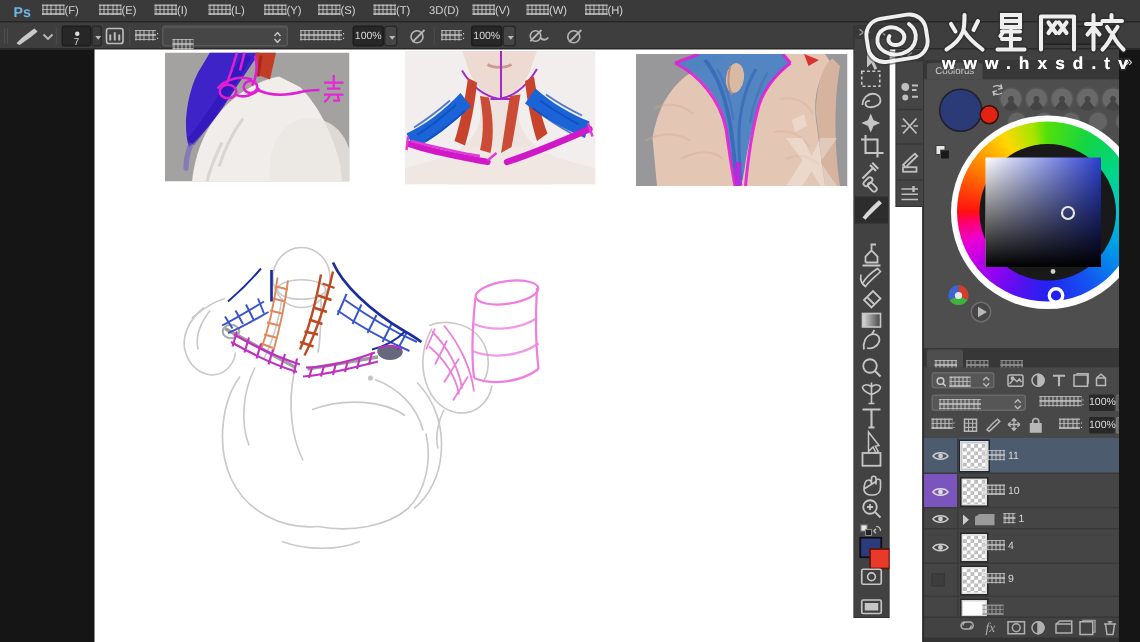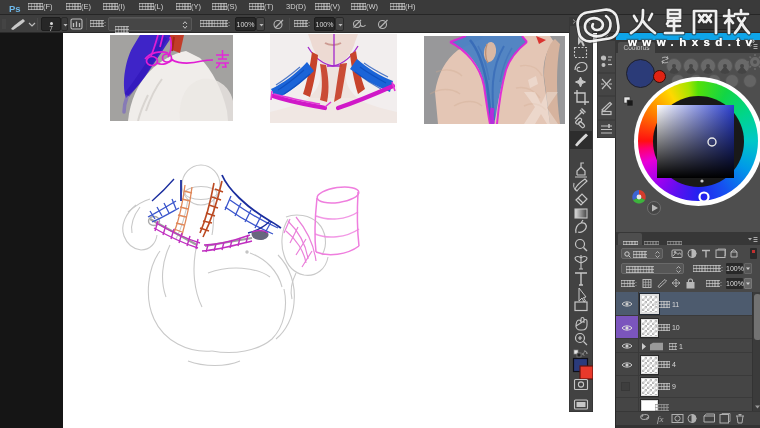--- a/index.html
+++ b/index.html
@@ -12,21 +12,21 @@
 .mi{position:absolute;top:0;height:14px;white-space:nowrap}
 #optbar{left:0;top:15px;width:760px;height:18px;background:#3e3e3e;border-bottom:1px solid #292929;color:#cfcfcf;font-size:7.5px;line-height:17px}
 .obox{position:absolute;background:#272727;border:1px solid #1d1d1d;border-radius:2px;color:#d8d8d8;text-align:center}
 .row{left:0;width:136px;border-bottom:1px solid #3a3a3a}
 .eye{position:absolute;left:5px;top:8px}
 .thumb{position:absolute;left:25px;width:17px;height:18px;background-color:#fff;background-image:linear-gradient(45deg,#b9b9b9 25%,transparent 25%,transparent 75%,#b9b9b9 75%),linear-gradient(45deg,#b9b9b9 25%,transparent 25%,transparent 75%,#b9b9b9 75%);background-size:5px 5px;background-position:0 0,2.5px 2.5px;border:1px solid #e0e0e0;outline:1px solid #282828}
 .lname{position:absolute;left:39px;white-space:nowrap}
 .row .lname{left:39px}
 .osep{position:absolute;top:3px;height:12px;width:1px;background:#333;border-right:1px solid #4a4a4a}
 #canvas{left:63px;top:33px;width:552px;height:395px;background:#fff}
-#dock{left:615px;top:33px;width:145px;height:395px;background:#0ea5e9;border-left:1px solid #282828;overflow:hidden}
+#dock{left:615px;top:33px;width:131px;height:395px;background:#404040;border-left:1px solid #282828;overflow:hidden}
 </style></head>
 <body>
 <div id="menubar" class="abs">
  <span class="abs" style="left:9px;top:2px;font-size:9.5px;font-weight:bold;color:#6db7e8;letter-spacing:0">Ps</span>
  <span class="mi" style="left:28px"><i class="cj" style="width:15px"></i>(F)</span>
  <span class="mi" style="left:66px"><i class="cj" style="width:15px"></i>(E)</span>
  <span class="mi" style="left:103px"><i class="cj" style="width:15px"></i>(I)</span>
  <span class="mi" style="left:139px"><i class="cj" style="width:15px"></i>(L)</span>
  <span class="mi" style="left:176px"><i class="cj" style="width:15px"></i>(Y)</span>
  <span class="mi" style="left:212px"><i class="cj" style="width:15px"></i>(S)</span>

